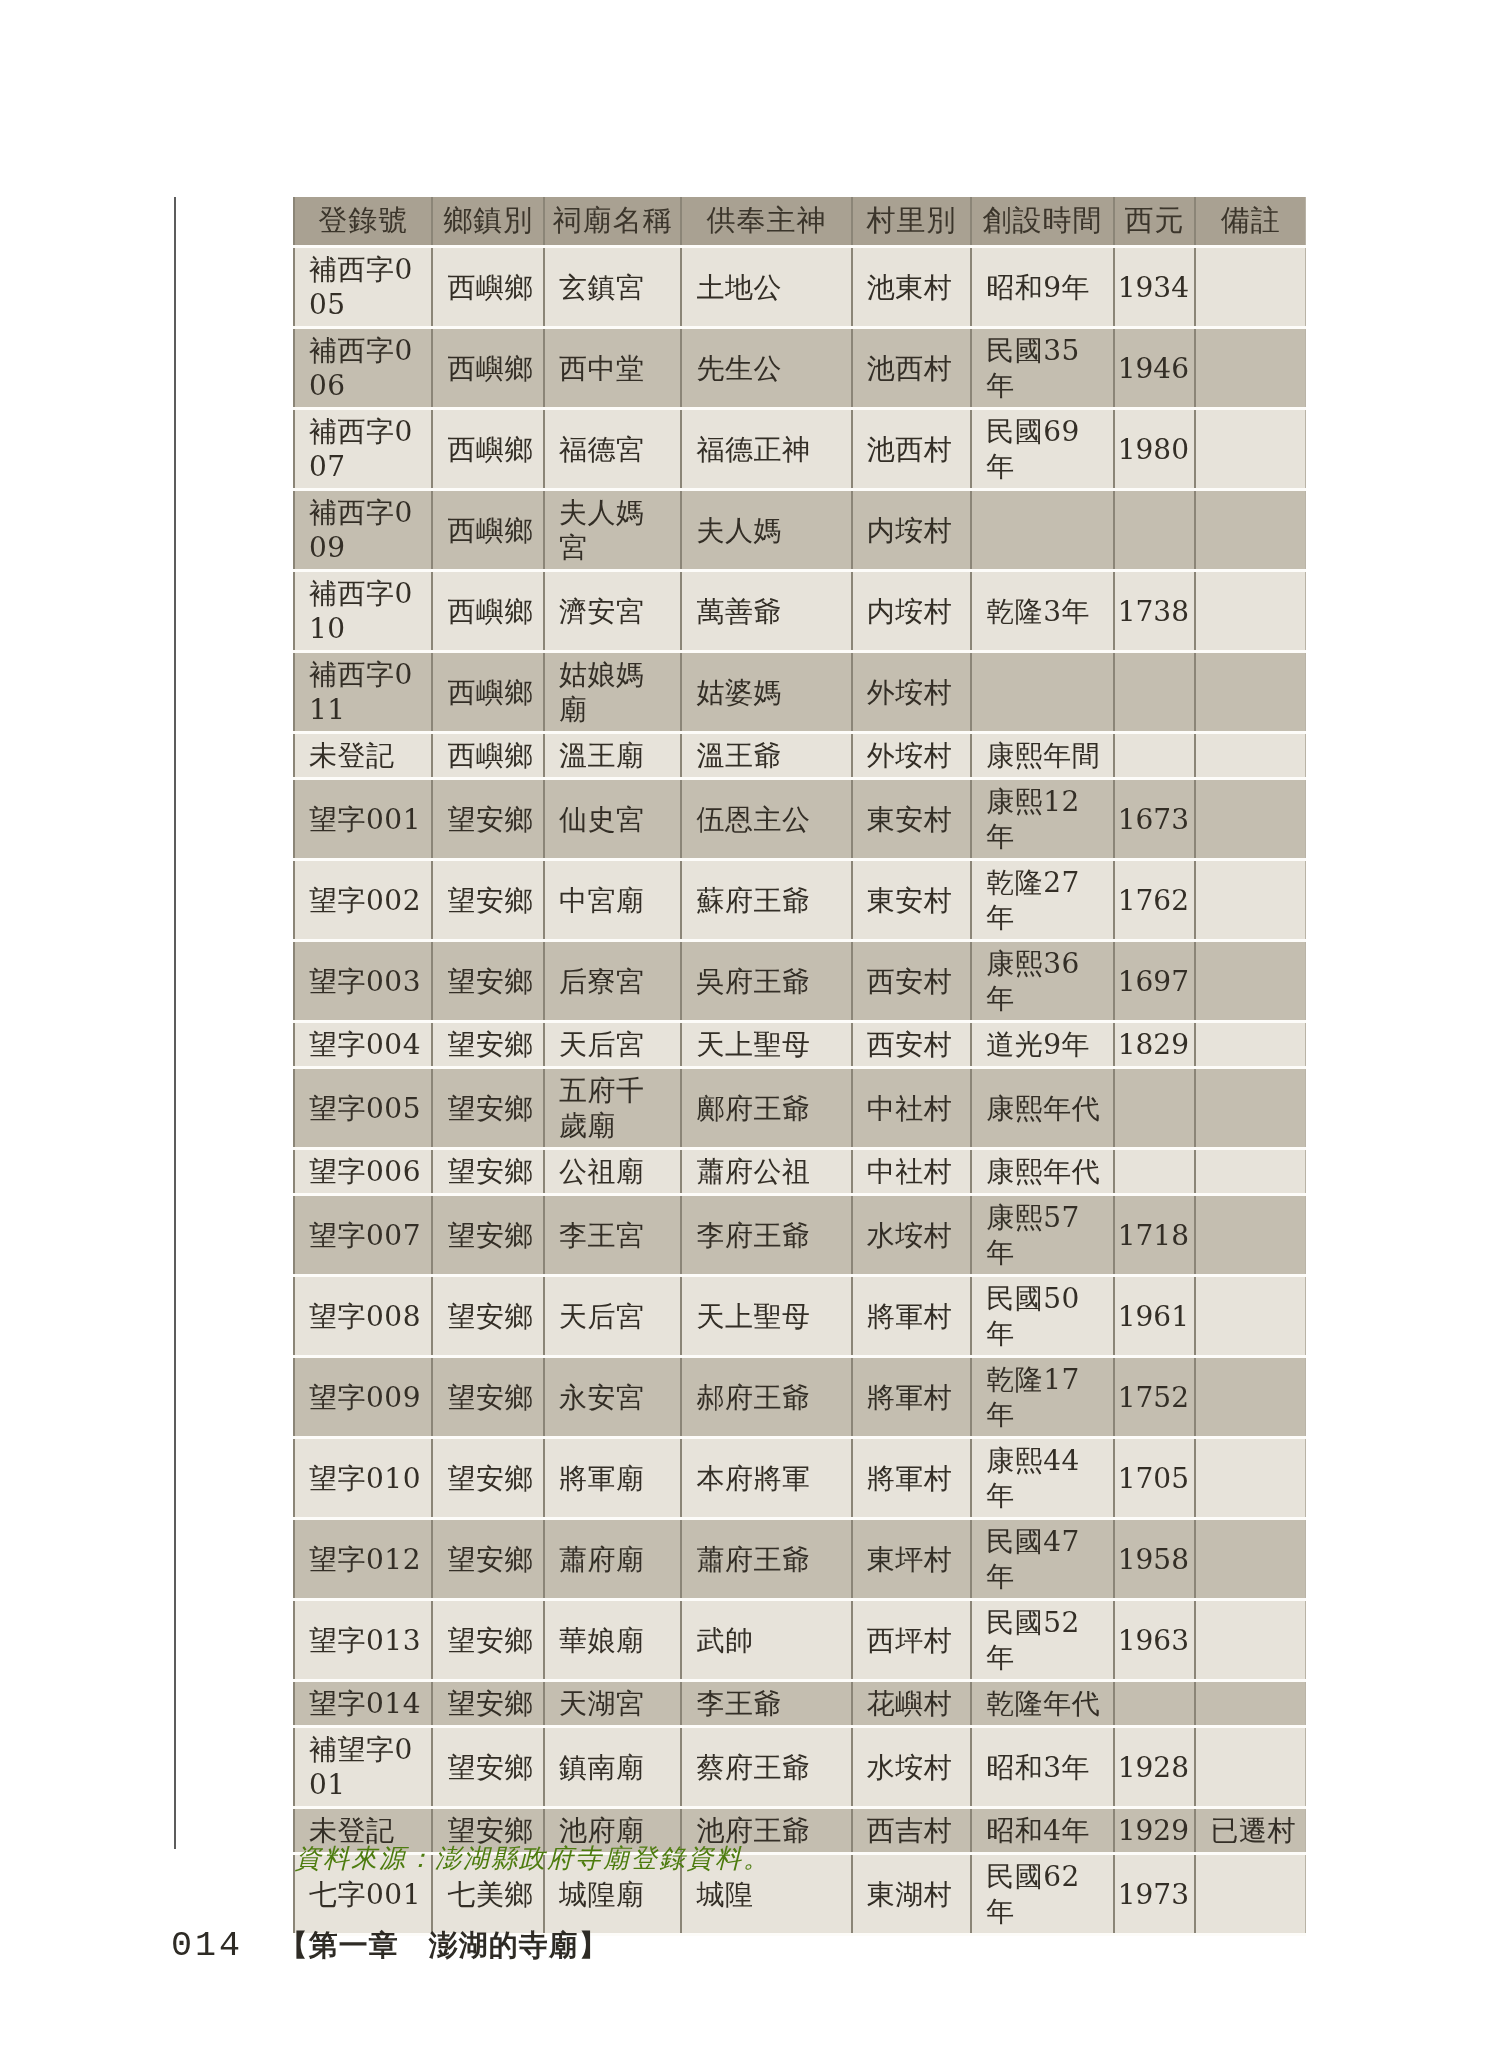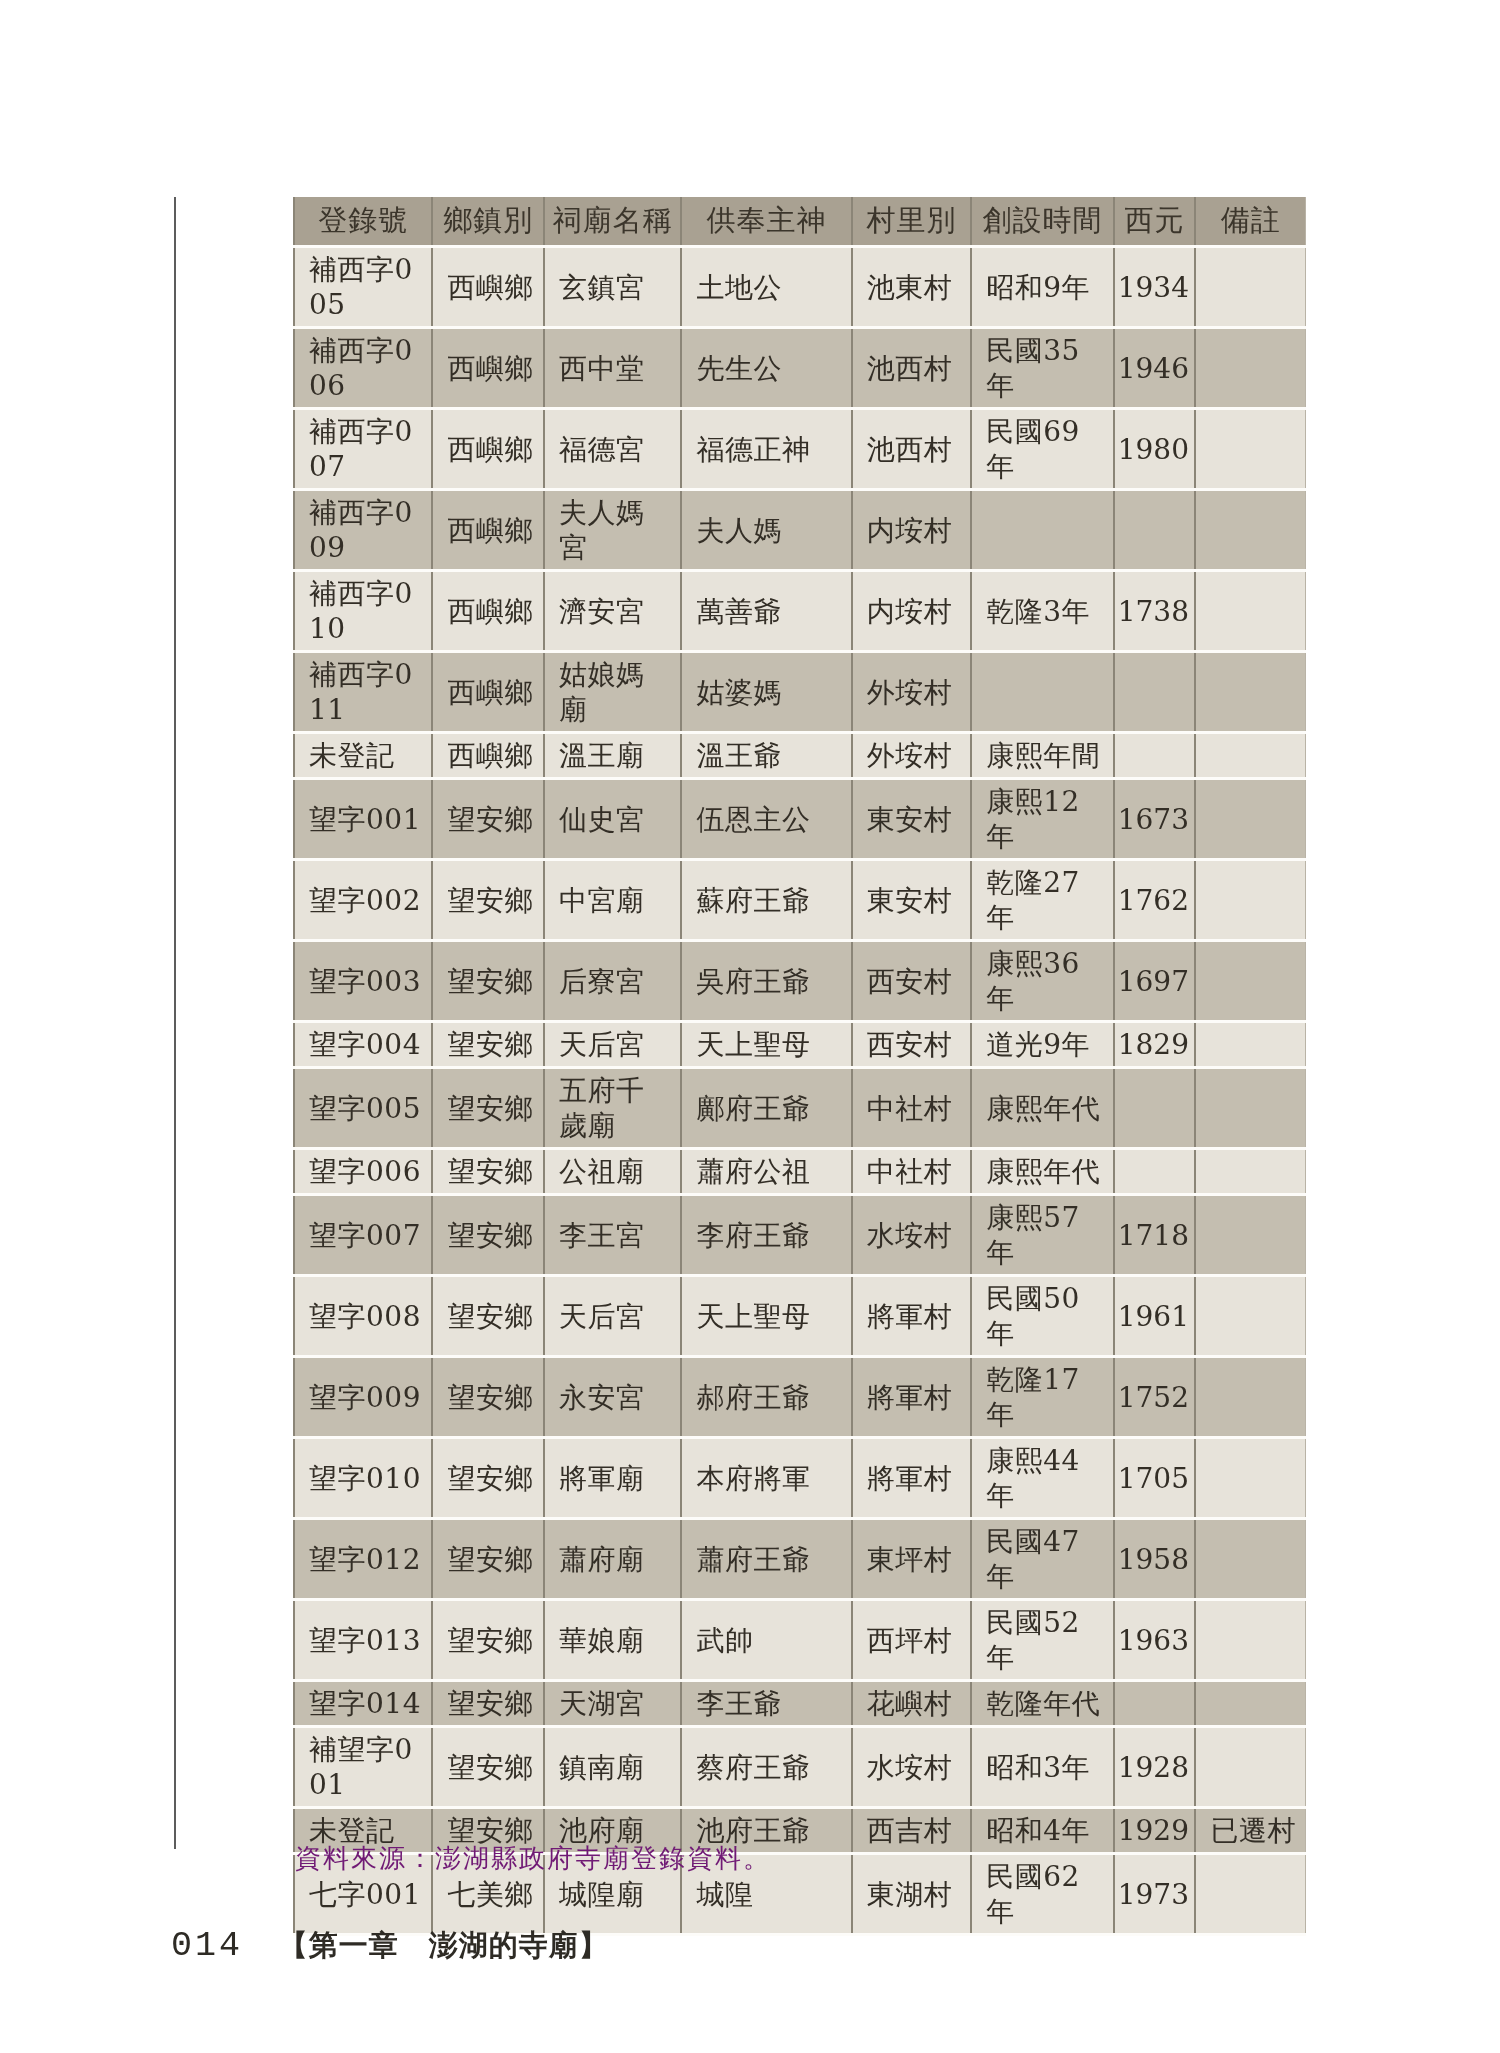--- a/index.html
+++ b/index.html
@@ -74,21 +74,22 @@
   }
   td:last-child{border-right:none;}
   td.year{white-space:nowrap;padding-left:3px;letter-spacing:0;}
   tbody tr:nth-child(odd) td{background:var(--row-light);}
   tbody tr:nth-child(even) td{background:var(--row-dark);}
   .source-note{
     position:absolute;
     left:295px;top:1841px;
     font-size:26px;
     letter-spacing:2px;
-    color:#701a75;
+    color:#4d7c0f;
+    font-style:italic;
   }
   .page-footer{
     position:absolute;
     left:171px;top:1926px;
     color:#2e2b25;
     font-family:Liberation Mono, monospace;
   }
   .page-number{
     font-size:35px;
     letter-spacing:3px;

